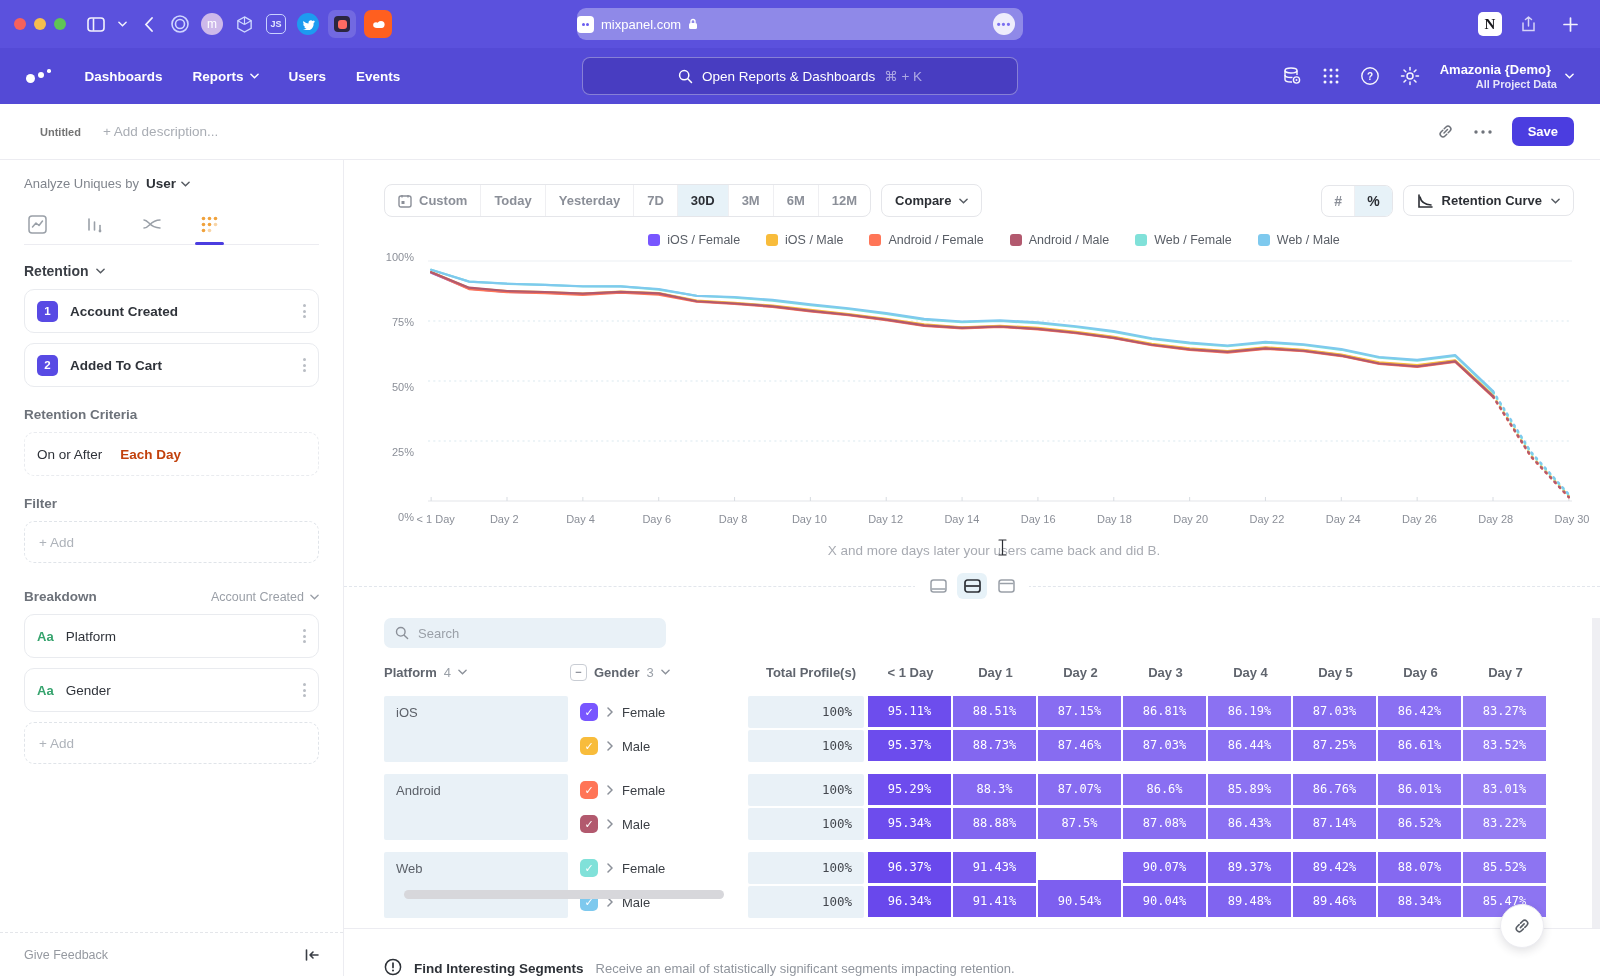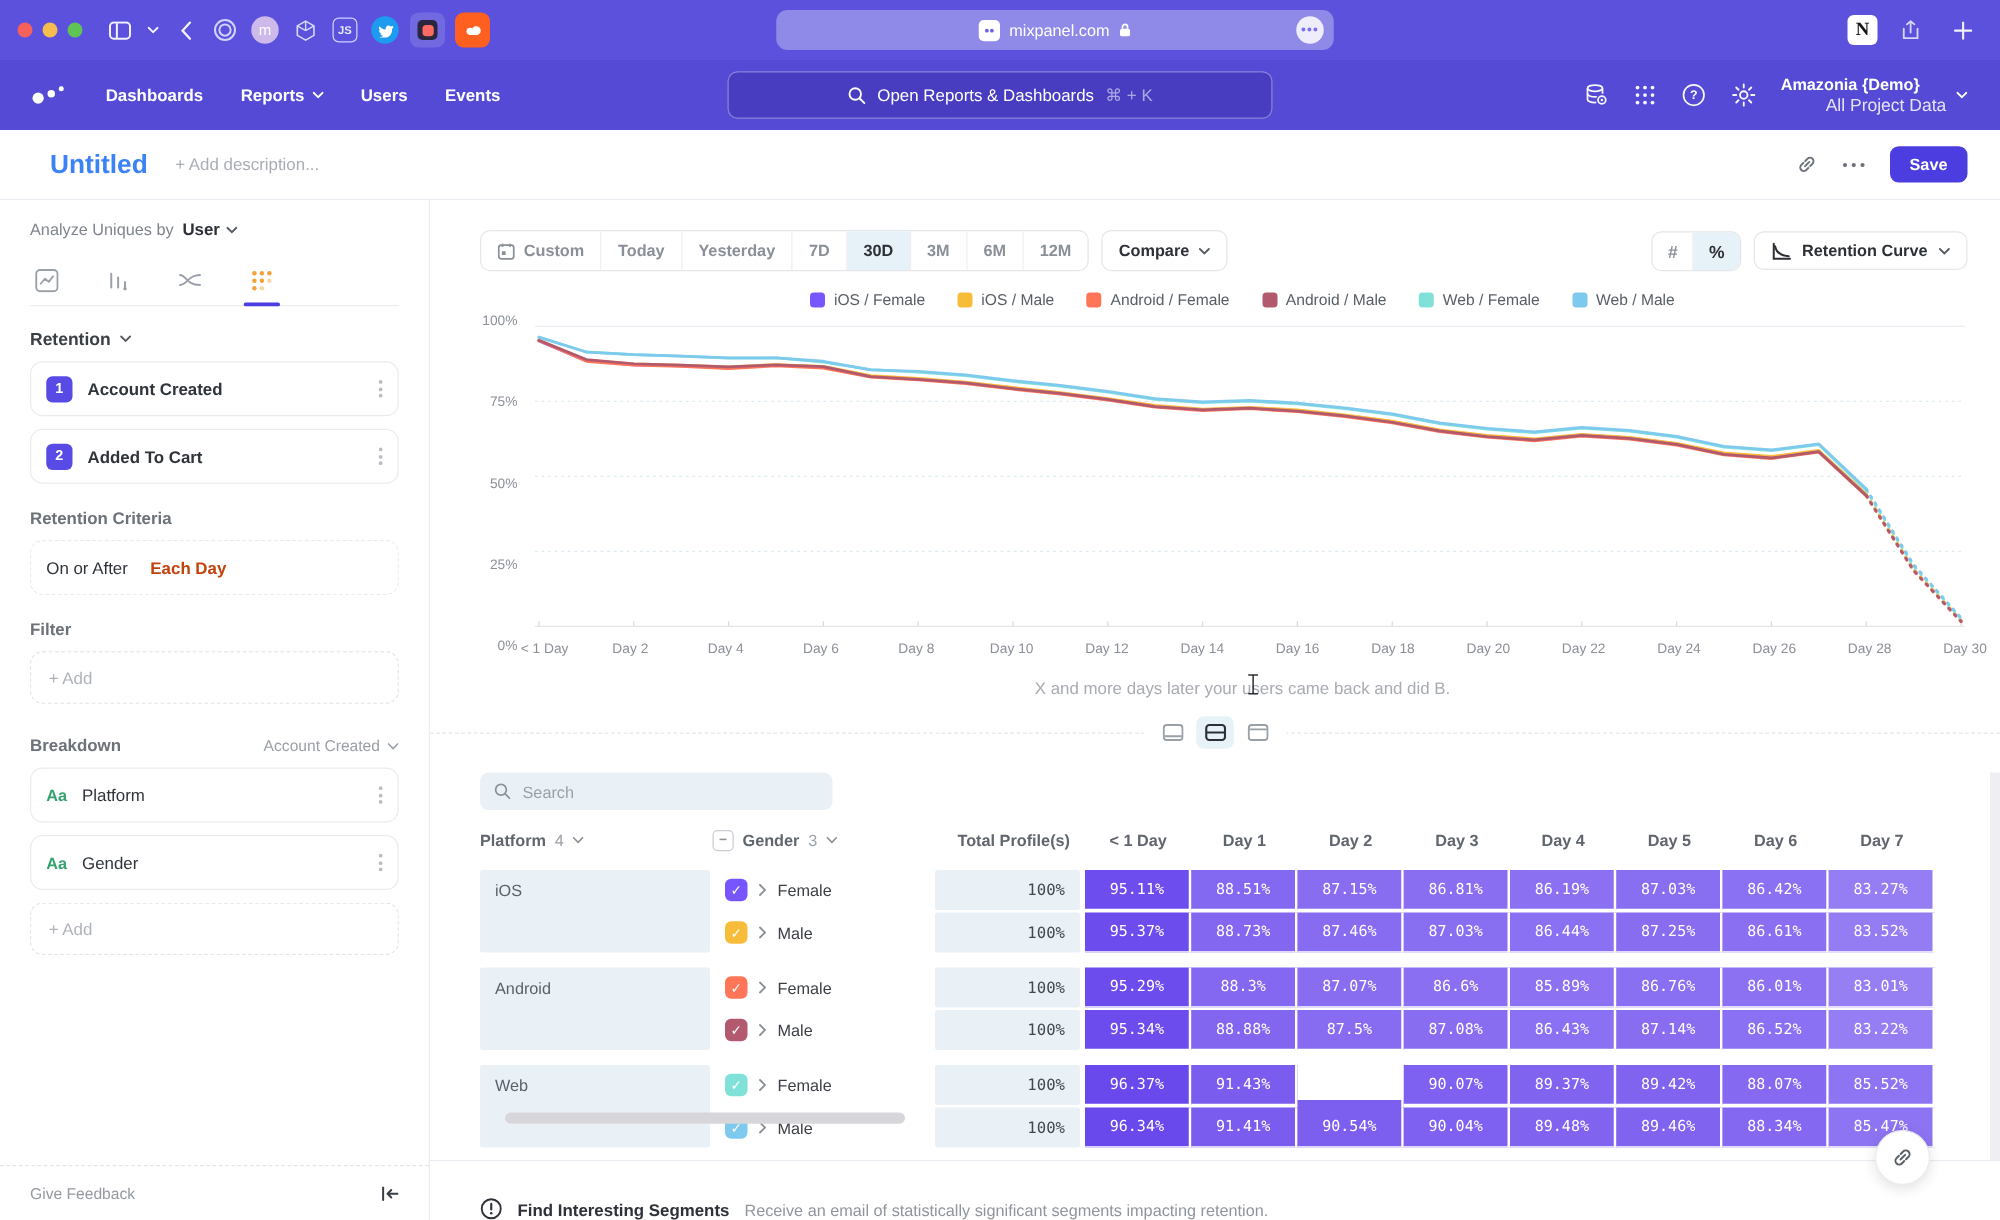--- a/index.html
+++ b/index.html
@@ -14,45 +14,45 @@
   .t-red{background:#f6615b;} .t-yel{background:#f5bd4f;} .t-grn{background:#5fc454;}
   .chrome-ic { color:rgba(255,255,255,.92); display:flex; align-items:center; justify-content:center; width:26px; height:26px; margin:0 3px; border-radius:6px; }
   .ext-tile { width:28px; height:28px; border-radius:7px; background:rgba(255,255,255,.14); display:flex; align-items:center; justify-content:center; }
   .avatar-m { width:22px; height:22px; border-radius:50%; background:#cdb9ea; color:#fff; font-size:12px; display:flex; align-items:center; justify-content:center; }
   .js-badge { width:20px; height:20px; border:1.5px solid #c9d2ff; border-radius:5px; color:#e4e9ff; font-size:9px; font-weight:bold; display:flex; align-items:center; justify-content:center; }
   .bird { width:22px; height:22px; border-radius:50%; background:#1d9bf0; display:flex; align-items:center; justify-content:center; }
   .raycast-in { width:16px; height:16px; border-radius:4px; background:#2b2640; display:flex; align-items:center; justify-content:center; }
   .raycast-dot { width:9px; height:9px; border-radius:3px; background:#ff6b63; }
   .sc-tile { background:#ff5f1f; }
   .url-pill { position:absolute; left:50%; transform:translateX(-50%); top:8px; width:446px; height:32px;
-    background:rgba(255,255,255,.32); border-radius:9px; display:flex; align-items:center; justify-content:center; gap:7px; color:#fff; font-size:13px;margin-left:44px; }
+    background:rgba(255,255,255,.32); border-radius:9px; display:flex; align-items:center; justify-content:flex-start; gap:7px; color:#fff; font-size:13px; }
   .url-fav { width:17px; height:17px; border-radius:4px; background:#fff; display:flex; align-items:center; justify-content:center; gap:1px; }
   .url-fav i { width:3px; height:3px; border-radius:50%; background:#6a5df0; }
   .url-boost { position:absolute; right:8px; top:5px; width:22px; height:22px; border-radius:50%; background:rgba(255,255,255,.85); color:#7a6ff0; font-weight:bold; font-size:11px; display:flex; align-items:center; justify-content:center; letter-spacing:1px; }
   .chrome-right { margin-left:auto; display:flex; align-items:center; gap:10px; }
   .notion { width:24px; height:24px; border-radius:5px; background:#fff; color:#17171a; font-family:"Liberation Serif",serif; font-weight:bold; font-size:15px; display:flex; align-items:center; justify-content:center; }
 
   
   .mxnav { height:56px; background:#544ad6; display:flex; align-items:center; padding:0 26px; position:relative; color:#fff; }
   .mxlogo { display:flex; align-items:flex-end; gap:3px; margin-right:34px; }
   .mxlogo i { background:#fff; border-radius:50%; }
   .mxlogo .d1{width:9px;height:9px;} .mxlogo .d2{width:6px;height:6px;margin-bottom:5px;} .mxlogo .d3{width:3.5px;height:3.5px;margin-bottom:10px;}
   .mxnav-item { font-size:13.5px; font-weight:600; color:#fff; margin-right:30px; display:flex; align-items:center; gap:6px; cursor:default; }
   .mx-search { position:absolute; left:50%; transform:translateX(-50%); width:436px; height:38px; background:rgba(30,20,120,.22);
     border:1px solid rgba(255,255,255,.35); border-radius:8px; display:flex; align-items:center; justify-content:center; gap:9px; font-size:13.5px; color:#fff; }
   .mx-search .short { color:rgba(255,255,255,.55); }
   .mxnav-right { margin-left:auto; display:flex; align-items:center; gap:20px; }
   .mx-ic { color:rgba(255,255,255,.95); }
   .proj { display:flex; align-items:center; gap:8px; }
   .proj-name { font-size:13px; font-weight:bold; line-height:1.25; }
-  .proj-scope { font-size:14px; color:rgba(255,255,255,.85); font-weight:normal;margin-left:36px; }
+  .proj-scope { font-size:11px; color:rgba(255,255,255,.85); font-weight:bold;margin-left:36px; }
 
   
   .rheader { height:56px; border-bottom:1px solid #ececf1; display:flex; align-items:center; padding:0 26px 0 40px; background:#fff; }
-  .rtitle { font-size:21px; font-weight:bold; color:#3b82f6; margin-right:22px; }
+  .rtitle { font-size:11px; font-weight:bold; color:#737373; margin-right:22px; }
   .rdesc { font-size:13.5px; color:#a9adb4; }
   .rheader-right { margin-left:auto; display:flex; align-items:center; gap:20px; color:#6f737b; }
   .save-btn { background:#4b3de0; color:#fff; font-size:13px; font-weight:600; padding:7px 16px; border-radius:7px; border:none; }
 
   
   .workspace { display:flex; height:816px; }
   .sidebar { width:344px; border-right:1px solid #ececf1; padding:0 24px; position:relative; flex:none; }
   .an-row { display:flex; align-items:center; gap:7px; padding:16px 0 10px; font-size:13px; color:#80858d; }
   .an-val { color:#2e3238; font-weight:bold; font-size:13.5px; display:flex; align-items:center; gap:5px; }
   .tabs-row { display:flex; gap:34px; padding:8px 2px 0; border-bottom:1px solid #ececf1; }

